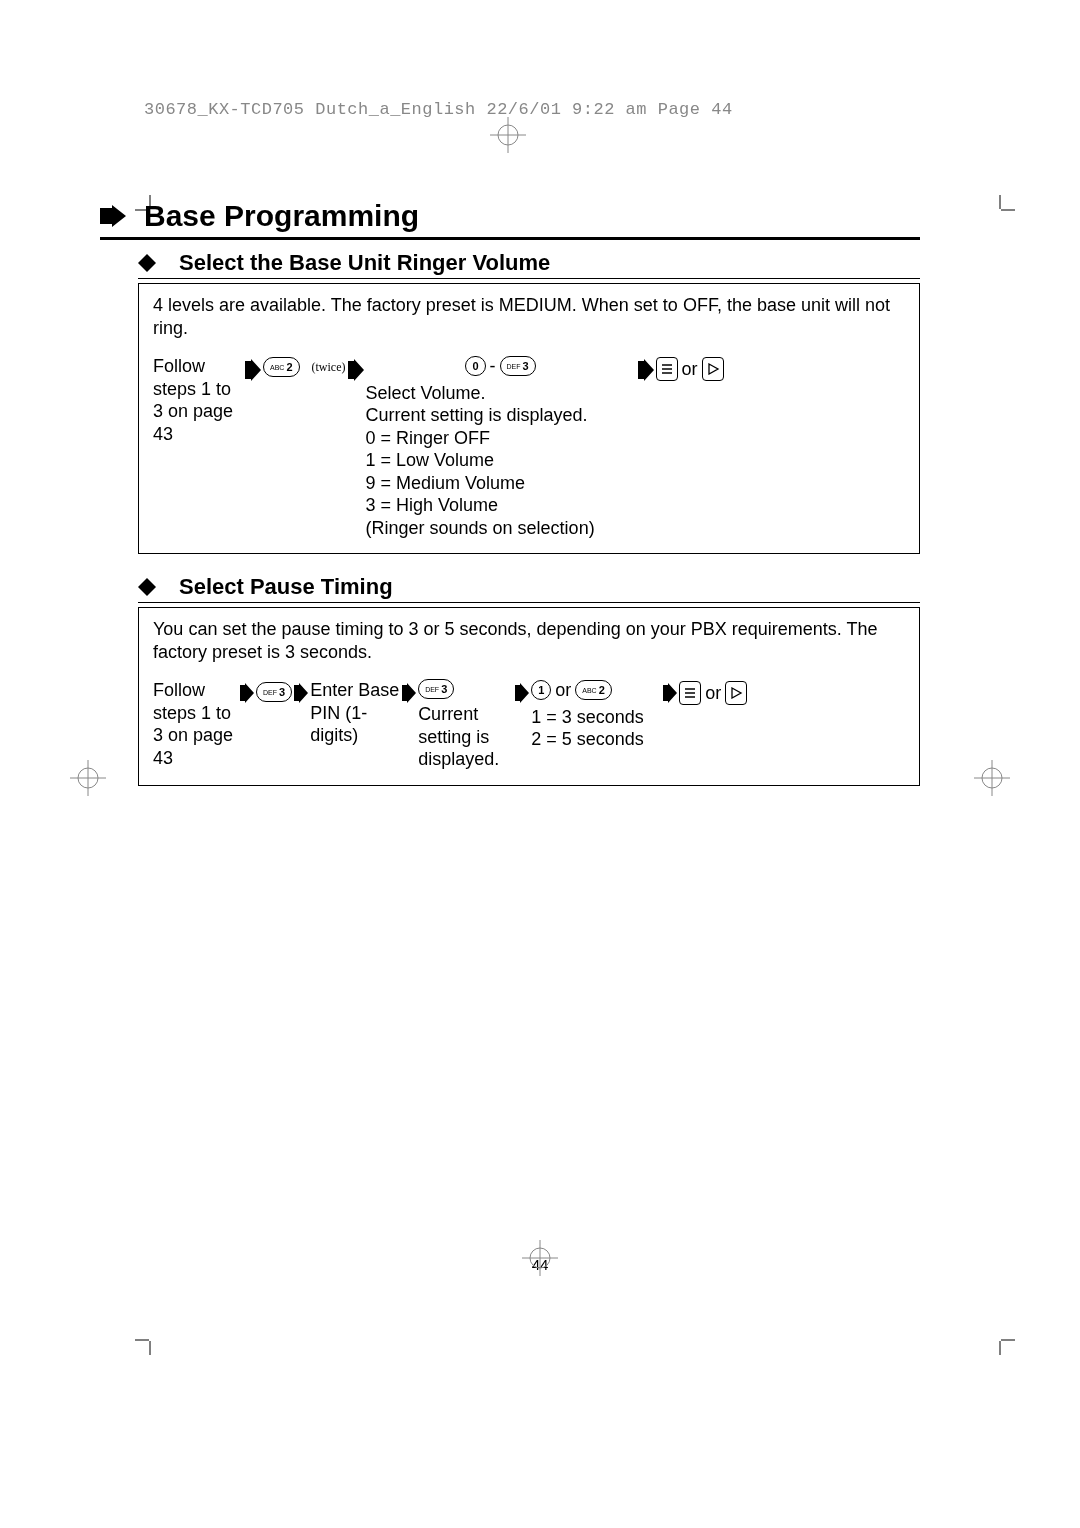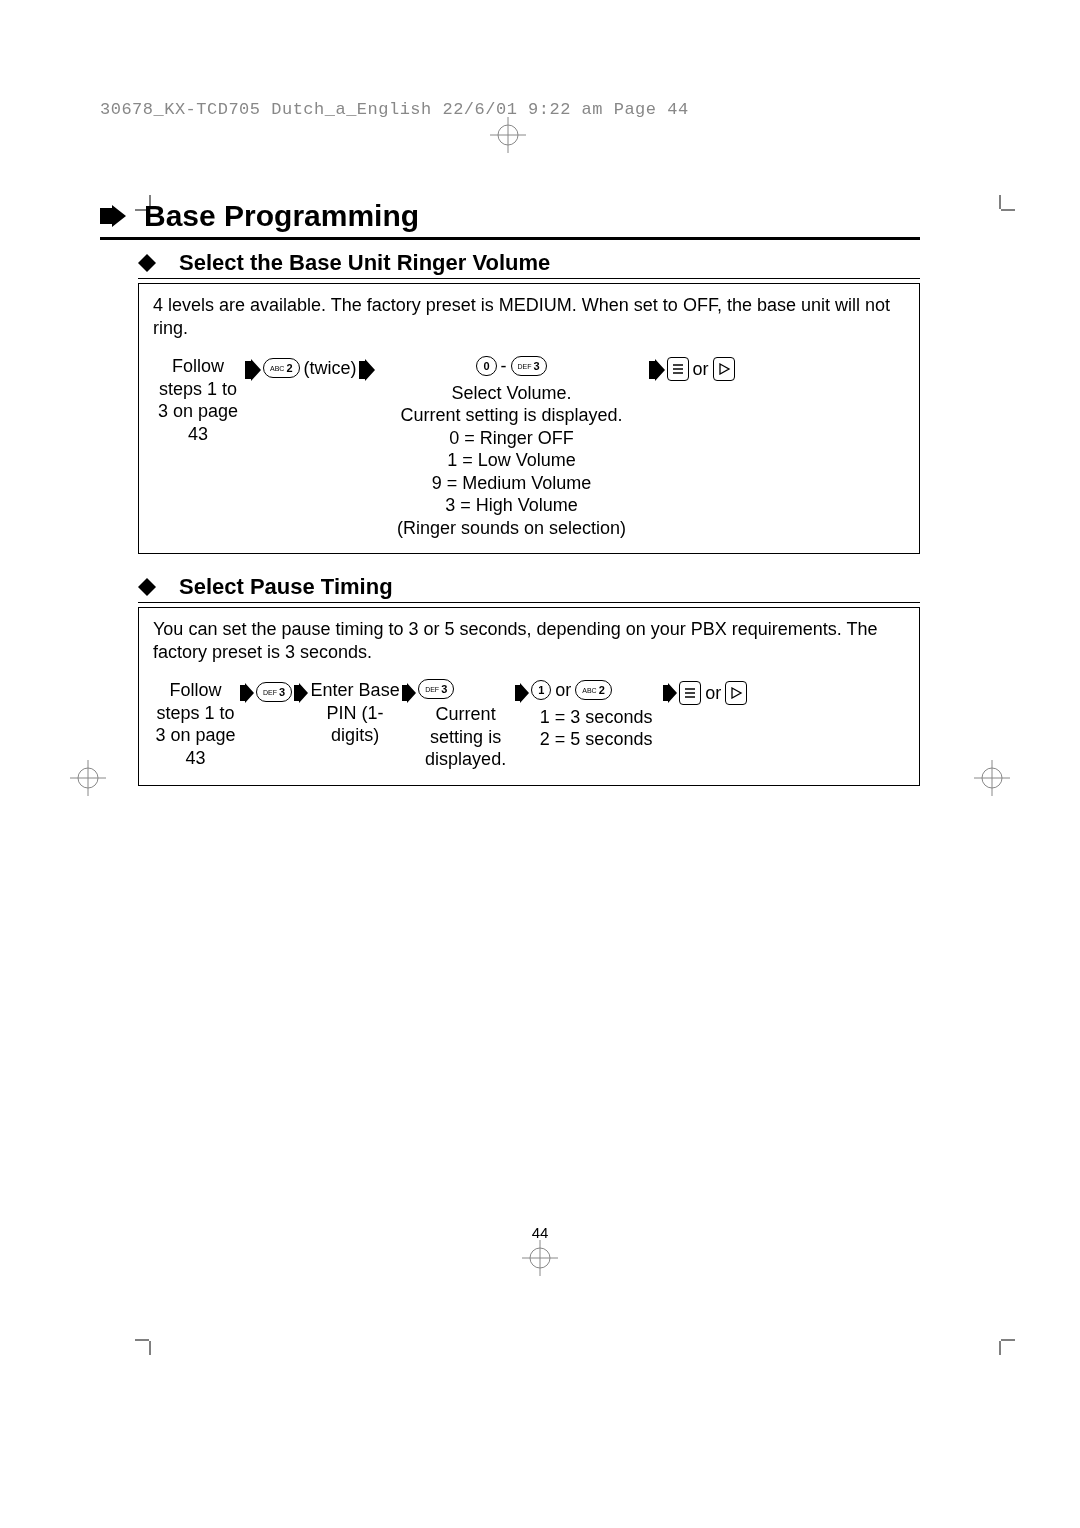--- a/index.html
+++ b/index.html
@@ -16,20 +16,21 @@
     position: absolute;
     left: 100px;
     top: 100px;
     width: 820px;
   }
   .slug {
     font-family: "Courier New", monospace;
     font-size: 17px;
     color: #888;
     letter-spacing: 0.5px;
+    margin-left: 44px;
   }
   .header-row {
     display: flex;
     align-items: center;
     position: relative;
   }
   .reg-top {
     position: absolute;
     top: 117px;
   }
@@ -73,21 +74,20 @@
     padding: 10px 0 14px 14px;
     margin-top: 4px;
     font-size: 18px;
     line-height: 1.25;
   }
   .flow {
     display:flex;
     align-items: flex-start;
     gap: 2px;
     margin-top: 16px;
-    text-align: center;
   }
   .flow-col {
     display:flex;
     flex-direction:column;
     font-size: 18px;
     line-height:1.25;
   }
   .arrow-black { flex:0 0 auto; margin-top:4px; }
   .keycap {
     display:inline-flex;
@@ -112,33 +112,33 @@
     padding:2px 3px;
     align-items:center;
     justify-content:center;
     height:18px;
     vertical-align:middle;
   }
   .or-text { font-size:18px; margin:0 4px; }
   .page-num {
     position:absolute;
     left:0; right:0;
-    top: 1224px;
+    top: 1256px;
     text-align:center;
     font-size:15px;
   }
   .reg-bottom {
     position:absolute;
     top: 1240px;
     left:0; right:0;
     text-align:center;
   }
   .side-reg-l { position:absolute; top:760px; left:70px; }
   .side-reg-r { position:absolute; top:760px; right:70px; }
-  .twice { font-size:18px; margin-left:4px; }
+  .twice { font-size:12px; margin-left:12px;font-family:Liberation Serif, serif; }
   .dash { margin:0 4px; }
   .kline { display:flex; align-items:center; flex-wrap:nowrap; }
 </style>
 </head>
 <body>
 
 <div class="crop-tl">
   <svg width="30" height="30">
       <line x1="0" y1="15" x2="14" y2="15" stroke="#000"></line>
       <line x1="15" y1="0" x2="15" y2="14" stroke="#000"></line>

